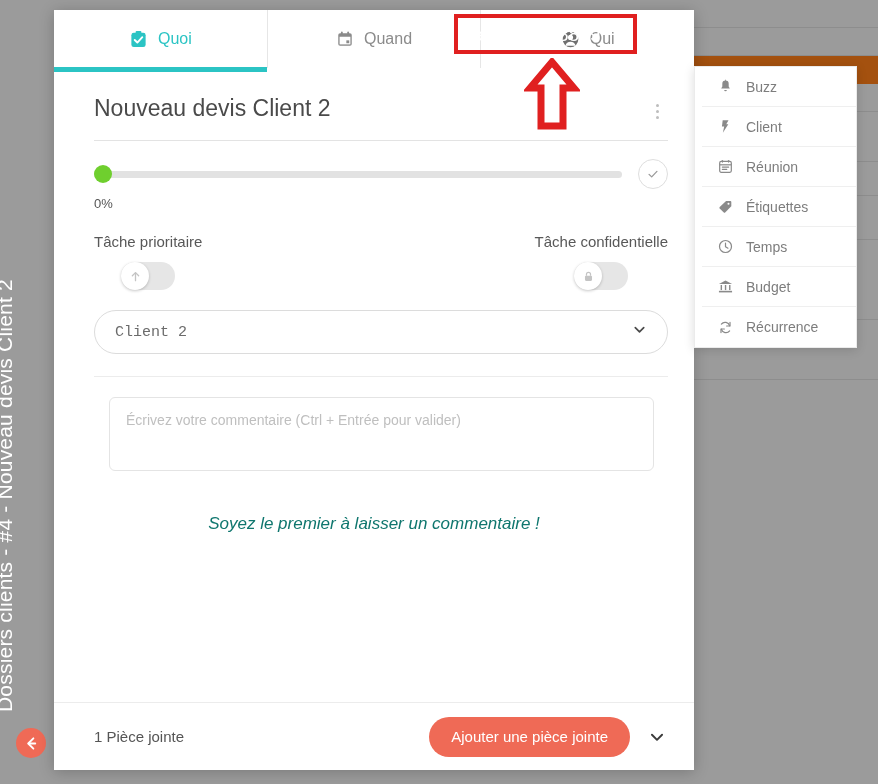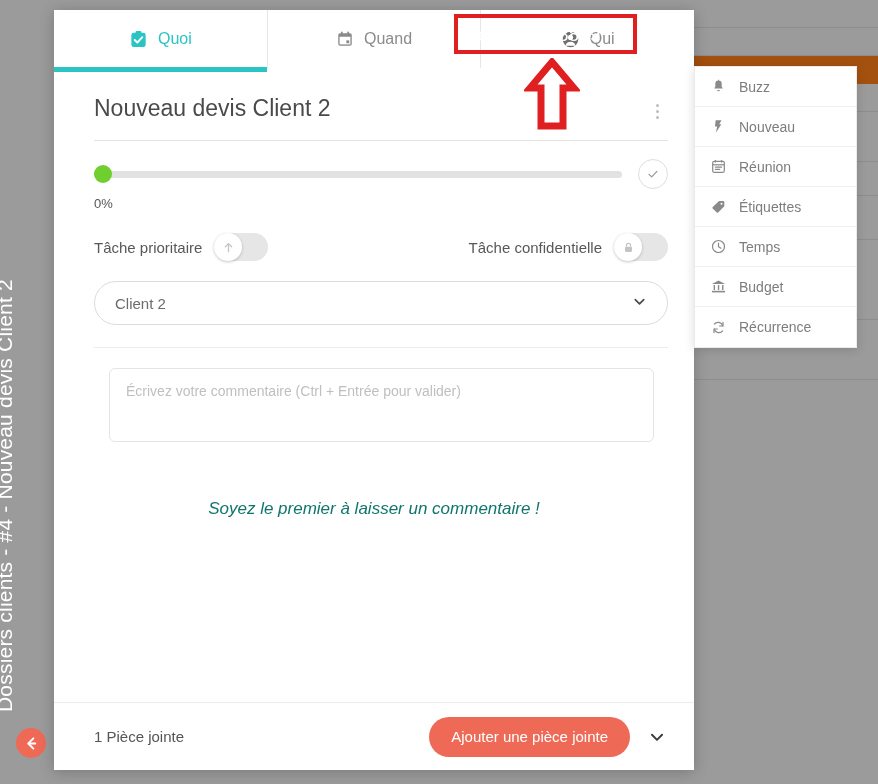--- a/index.html
+++ b/index.html
@@ -159,21 +159,21 @@
     display: flex; align-items: center; justify-content: center;
     cursor: pointer; flex: 0 0 auto;
   }
   .pct { color: #555; font-size: 13px; padding: 7px 0 0 0; }
 
   
   .toggle-row {
     display: flex; align-items: center;
     padding: 22px 0 0 0;
   }
-  .toggle-grp { display: flex; align-items: center; gap: 12px; }
+  .toggle-grp { display: flex; align-items: center; gap: 12px; flex-direction: column; }
   .toggle-grp.right { margin-left: auto; }
   .toggle-label { color: #585858; font-size: 15px; }
   .switch {
     width: 54px; height: 28px; border-radius: 16px;
     background: #e6e6e6; position: relative; cursor: pointer; flex: 0 0 auto;
   }
   .switch .knob {
     position: absolute; top: 0; left: 0;
     width: 28px; height: 28px; border-radius: 50%;
     background: #ffffff;
@@ -184,20 +184,21 @@
   
   .select {
     margin: 20px 0 0 0;
     height: 44px;
     border: 1px solid #dcdcdc;
     border-radius: 24px;
     display: flex; align-items: center;
     padding: 7px 20px;
     cursor: pointer;
     background: #fff;
+    font-family: Liberation Mono, monospace;
   }
   .select-value { flex: 1 1 auto; color: #6b6b6b; font-size: 15px; }
 
   .head-sep { height: 1px; background: #ececec; margin: 22px 0 0 0; }
 
   
   .comment-wrap { padding: 20px 40px 0 55px; }
   .comment-box {
     width: 100%; height: 74px;
     border: 1px solid #e4e4e4; border-radius: 6px;
@@ -242,20 +243,21 @@
     background: #ffffff;
     border: 1px solid #ebebeb;
     box-shadow: 0 2px 10px rgba(0,0,0,.14);
   }
   .ctx-item {
     display: flex; align-items: center; gap: 12px;
     height: 40px; padding: 0 0 0 14px;
     border-bottom: 1px solid #efefef;
     color: #7d7d7d; font-size: 14px; cursor: pointer;
     background: #fff;
+    margin-left: 7px;
   }
   .ctx-item:last-child { border-bottom: none; }
   .ctx-icon { width: 18px; display: flex; align-items: center; justify-content: center; }
 
   
   .anno-rect {
     position: absolute;
     border: 4px solid #e02020;
     pointer-events: none;
   }
@@ -431,21 +433,21 @@
       </span>
       <span>Buzz</span>
     </div>
 
     <div class="ctx-item">
       <span class="ctx-icon">
         <svg width="15" height="15" viewBox="0 0 16 16" aria-hidden="true">
           <path d="M5 1.4h6.2l-2.4 4.2H11L5.2 14.6 6.6 8H4.2z" fill="#8a8a8a"></path>
         </svg>
       </span>
-      <span>Nouveau</span>
+      <span>Client</span>
     </div>
 
     <div class="ctx-item">
       <span class="ctx-icon">
         <svg width="15" height="15" viewBox="0 0 16 16" aria-hidden="true">
           <rect x="1.8" y="2.6" width="12.4" height="11.6" rx="1.6" fill="none" stroke="#8a8a8a" stroke-width="1.3"></rect>
           <path d="M1.8 6.2 H14.2" stroke="#8a8a8a" stroke-width="1.3"></path>
           <path d="M4.6 8.6 H11.4 M4.6 11 H9.4" stroke="#8a8a8a" stroke-width="1.2" stroke-linecap="round"></path>
           <rect x="4" y="1" width="1.4" height="3" rx=".7" fill="#8a8a8a"></rect>
           <rect x="10.6" y="1" width="1.4" height="3" rx=".7" fill="#8a8a8a"></rect>

